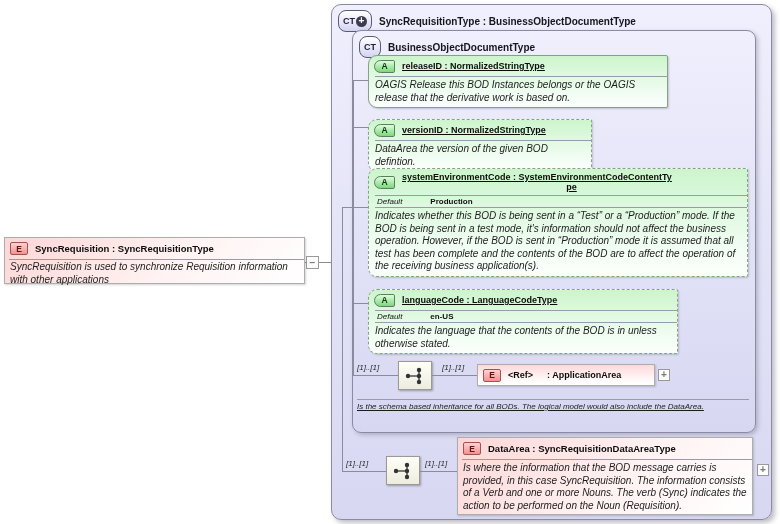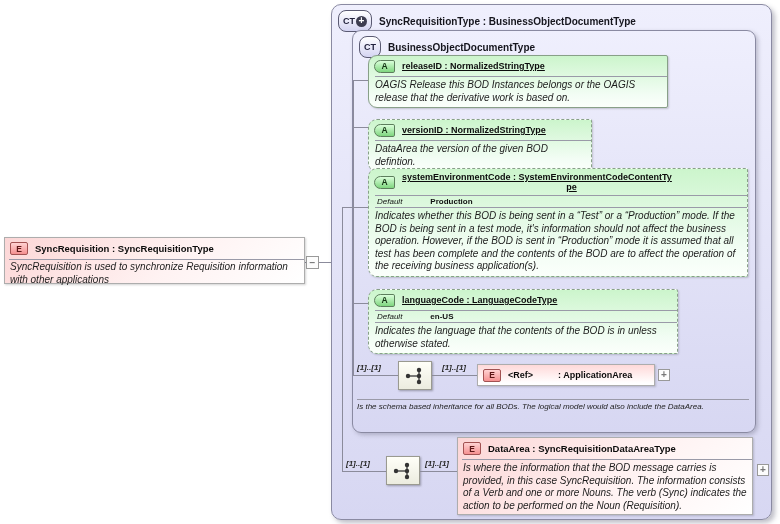--- a/index.html
+++ b/index.html
@@ -74,36 +74,36 @@
   .elem-title { font-size:9.5px; font-weight:bold; color:#0c0c0c; white-space:nowrap; }
 
   
   .seq-icon {
     position:absolute; width:34px; height:29px;
     background:linear-gradient(180deg,#fffff8,#ececdf);
     border:1px solid #9a9a90; box-shadow:1px 1px 2px rgba(0,0,0,0.3);
     display:flex; align-items:center; justify-content:center;
   }
   .card-label {
-    position:absolute; font-size:8px; font-weight:bold; font-style:italic;
+    position:absolute; font-size:8px; font-weight:normal; font-style:italic;
     color:#2a2a2a; white-space:nowrap;
   }
   .handle {
     position:absolute; width:13px; height:13px; background:#fcfcfc;
     border:1px solid #999999; color:#777777; font-size:10px; line-height:11px;
     text-align:center; font-weight:bold; z-index:5;
   }
   .ref-box {
     position:absolute; display:flex; align-items:center; padding:0 5px;
     background:linear-gradient(180deg,#ffd9d9 0%, #ffffff 90%);
     border:1px solid #adadad; box-shadow:1px 1px 2px rgba(0,0,0,0.18);
   }
   .ref-name { font-size:9px; font-weight:bold; color:#0c0c0c; margin-left:7px; }
-  .ref-type { font-size:9px; font-weight:bold; color:#0c0c0c; margin-left:25px; }
-  .footer-note { position:absolute; font-style:italic; font-size:8px; line-height:1.25; color:#1c1c1c; }
+  .ref-type { font-size:9px; font-weight:bold; color:#0c0c0c; margin-left:14px; }
+  .footer-note { position:absolute; font-style:italic; font-size:8px; line-height:1.25; color:#1c1c1c;text-decoration:underline; }
 </style>
 </head>
 <body>
 
 <div class="canvas">
 
   <div class="hline" style="left:304px; top:262px; width:40px;"></div>
 
   <div class="elem-box" style="left:4px; top:237px; width:301px; height:47px;">
     <div class="node-title-row" style="min-height:21px;">

